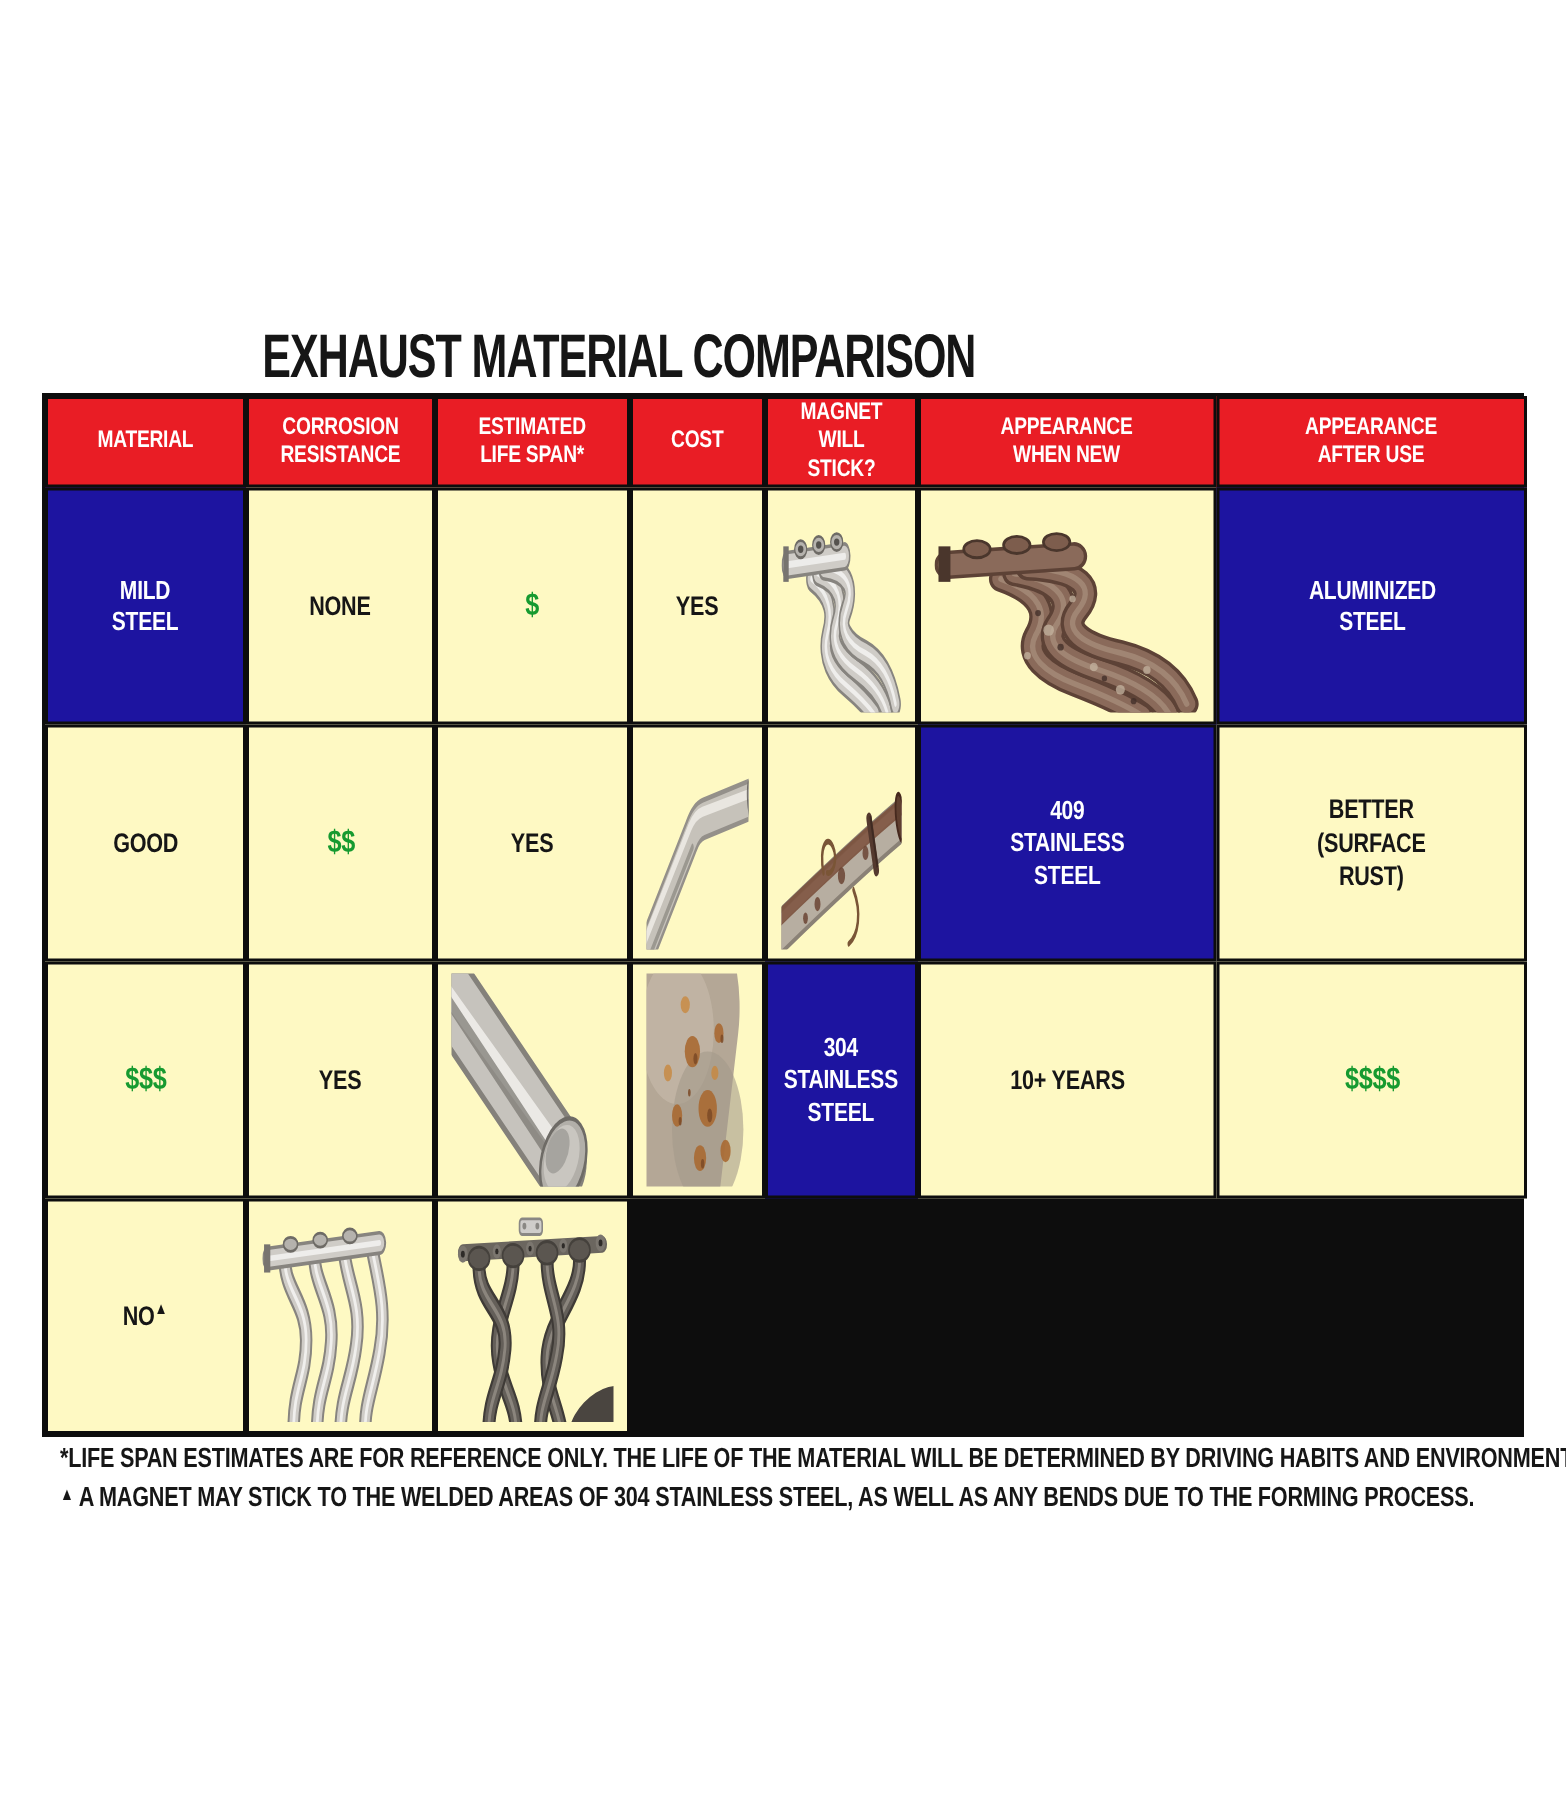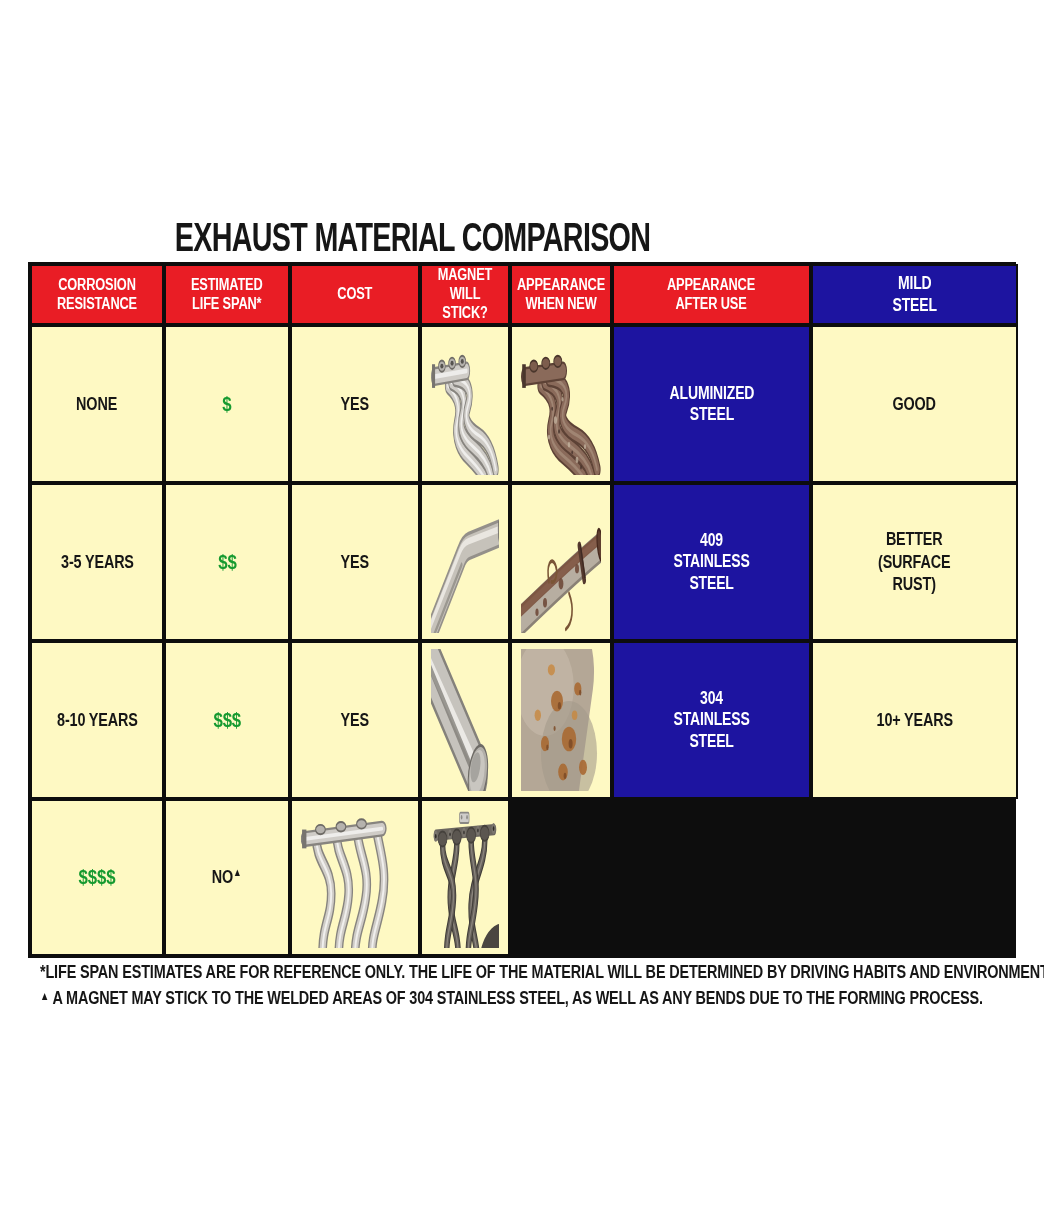--- a/index.html
+++ b/index.html
@@ -65,20 +65,23 @@
 </style>
 </head>
 <body>
 
 <div class="title">
   <span class="sqt">EXHAUST MATERIAL COMPARISON</span>
 </div>
 
 <div class="tbl">
 
+  <div class="cell hdr">
+      <span class="sq">MATERIAL</span>
+    </div>
   <div class="cell hdr">
       <span class="sq">CORROSION
 RESISTANCE</span>
     </div>
   <div class="cell hdr">
       <span class="sq">ESTIMATED
 LIFE SPAN*</span>
     </div>
   <div class="cell hdr">
       <span class="sq">COST</span>
@@ -174,23 +177,20 @@
     </svg>
   </div>
 
   <div class="cell mat">
       <span class="sq">ALUMINIZED
 STEEL</span>
     </div>
   <div class="cell val">
       <span class="sq">GOOD</span>
     </div>
-  <div class="cell val">
-      <span class="sq">3-5 YEARS</span>
-    </div>
   <div class="cell val cost">
       <span class="sq">$$</span>
     </div>
   <div class="cell val">
       <span class="sq"><span>YES</span><sup class="mk"></sup></span>
     </div>
   <div class="cell photo" aria-label="new-aluminized-steel-pipe-photo">
     <svg viewBox="0 0 200 150" preserveAspectRatio="none">
       <g fill="none" stroke-linecap="round">
         <path d="M-8,158 L88,70 Q98,60 112,58 L206,44" stroke="#94908a" stroke-width="30"></path>
@@ -225,23 +225,20 @@
 
   <div class="cell mat">
       <span class="sq">409
 STAINLESS
 STEEL</span>
     </div>
   <div class="cell val">
       <span class="sq">BETTER
 (SURFACE
 RUST)</span>
-    </div>
-  <div class="cell val">
-      <span class="sq">8-10 YEARS</span>
     </div>
   <div class="cell val cost">
       <span class="sq">$$$</span>
     </div>
   <div class="cell val">
       <span class="sq"><span>YES</span><sup class="mk"></sup></span>
     </div>
   <div class="cell photo" aria-label="new-409-stainless-tube-photo">
     <svg viewBox="0 0 200 150" preserveAspectRatio="none">
       <g fill="none" stroke-linecap="round">

